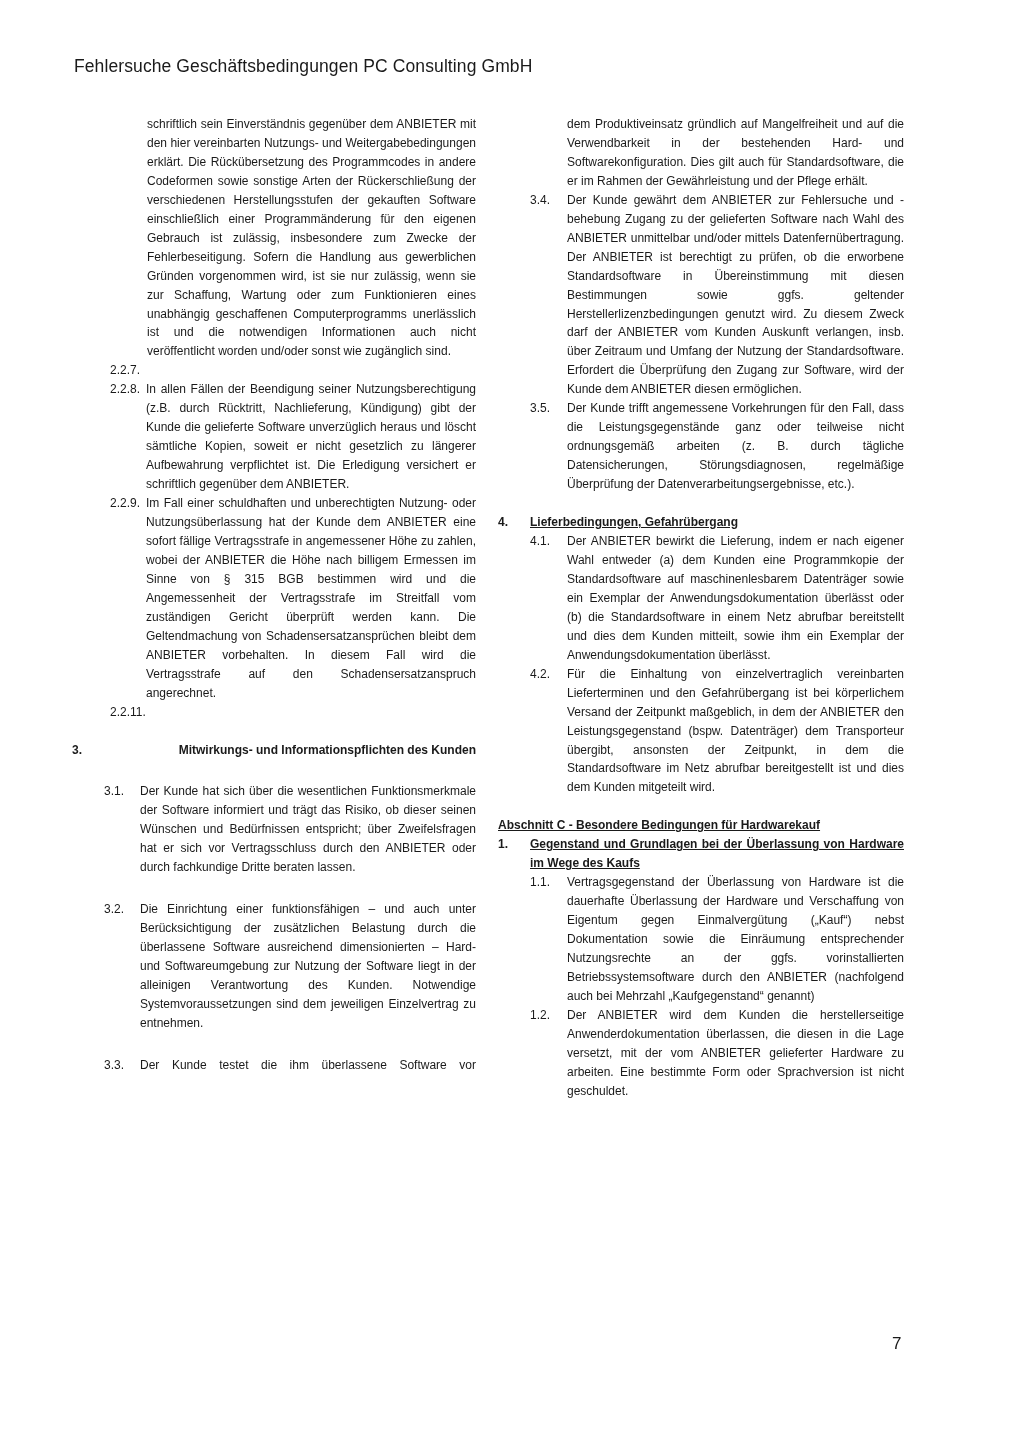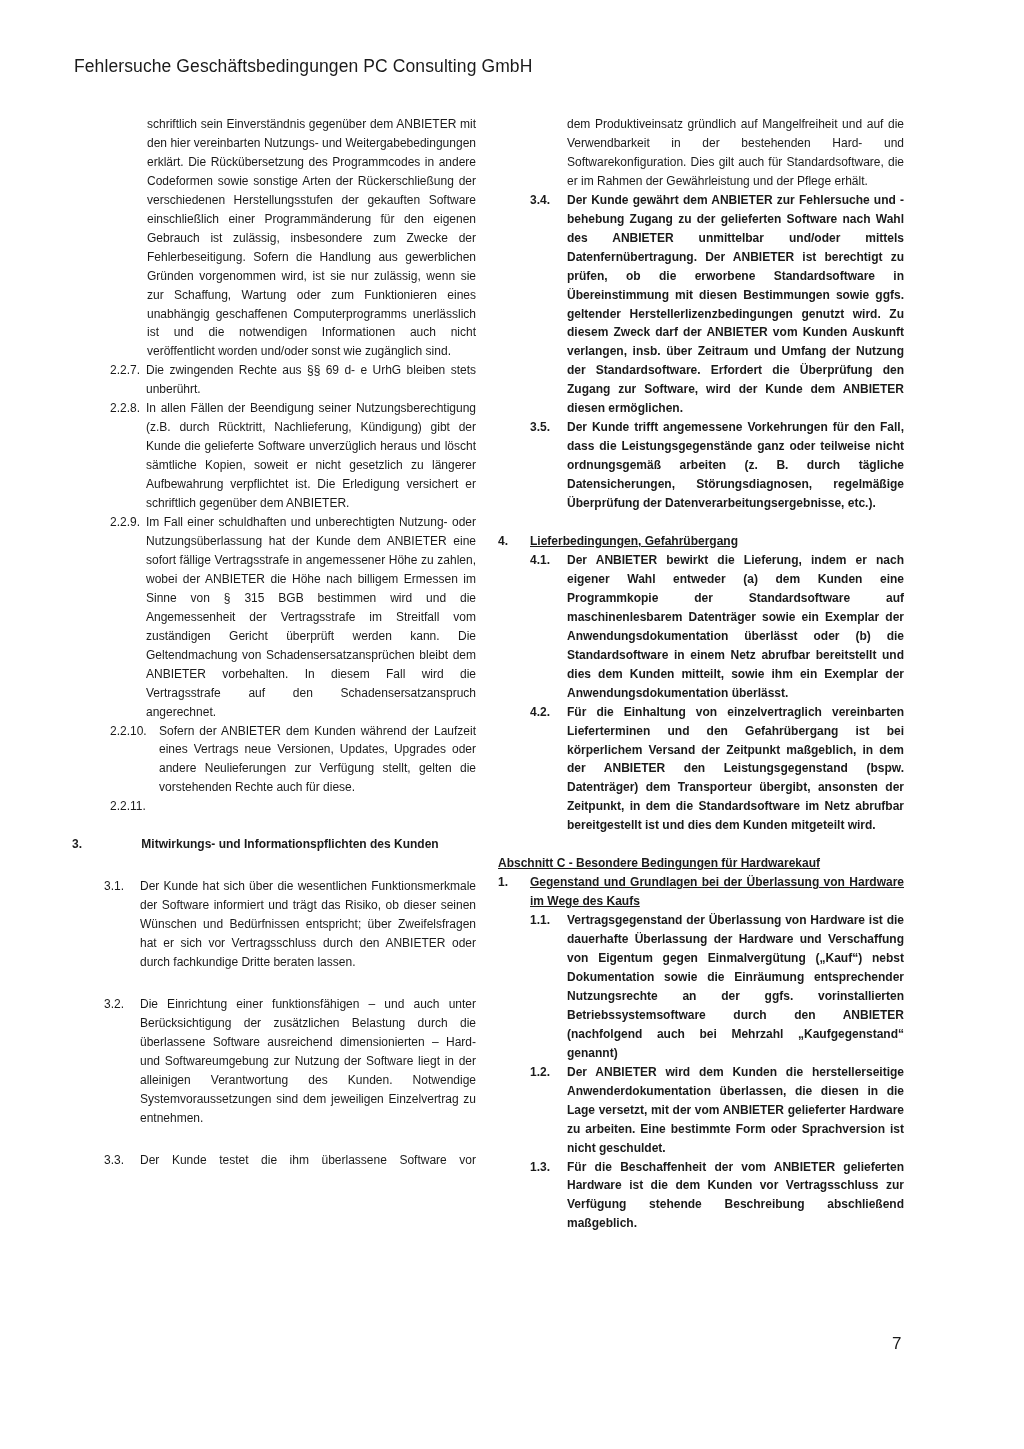--- a/index.html
+++ b/index.html
@@ -16,62 +16,57 @@
   .cont { padding-left: 75px; text-align: justify; }
   .left .sub { padding-left: 38px; }
   .left .sub .num { width: 36px; }
   .left .sub2 { padding-left: 38px; }
   .left .sub2 .num { width: 49px; }
   .left .sec .num { width: 32px; font-weight: bold; }
   .left .sec .txt { font-weight: bold; }
   .left .s3 { padding-left: 32px; margin-top: 23px; }
   .left .s3 .num { width: 36px; }
   .right .cont { padding-left: 69px; }
-  .right .s3 { padding-left: 32px; font-weight: bold; }
+  .right .s3 { padding-left: 32px; }
   .right .s3 .num { width: 37px; }
   .right .sec .num { width: 32px; font-weight: bold; }
   .right .sec .txt { font-weight: bold; text-decoration: underline; }
   .abschnitt { font-weight: bold; text-decoration: underline; }
   .gap { height: 19px; }
   .pagenum { position: absolute; left: 892px; top: 1334px; font-size: 17px; }
   b { font-weight: bold; }
 </style>
 </head>
 <body>
 
 <div class="header">Fehlersuche Geschäftsbedingungen PC Consulting GmbH</div>
 
 <div class="col left">
   <div class="p cont">schriftlich sein Einverständnis gegenüber dem ANBIETER mit den hier vereinbarten Nutzungs- und Weitergabebedingungen erklärt. Die Rückübersetzung des Programmcodes in andere Codeformen sowie sonstige Arten der Rückerschließung der verschiedenen Herstellungsstufen der gekauften Software einschließlich einer Programmänderung für den eigenen Gebrauch ist zulässig, insbesondere zum Zwecke der Fehlerbeseitigung. Sofern die Handlung aus gewerblichen Gründen vorgenommen wird, ist sie nur zulässig, wenn sie zur Schaffung, Wartung oder zum Funktionieren eines unabhängig geschaffenen Computerprogramms unerlässlich ist und die notwendigen Informationen auch nicht veröffentlicht worden und/oder sonst wie zugänglich sind.</div>
 
   <div class="item sub">
     <span class="num">2.2.7.</span>
-    <span class="txt">Die zwingenden Rechte aus §§ 69 d- e UrhG bleiben stets unberührt.</span>
   </div>
   <div class="item sub">
     <span class="num">2.2.8.</span>
     <span class="txt">In allen Fällen der Beendigung seiner Nutzungsberechtigung (z.B. durch Rücktritt, Nachlieferung, Kündigung) gibt der Kunde die gelieferte Software unverzüglich heraus und löscht sämtliche Kopien, soweit er nicht gesetzlich zu längerer Aufbewahrung verpflichtet ist. Die Erledigung versichert er schriftlich gegenüber dem ANBIETER.</span>
   </div>
   <div class="item sub">
     <span class="num">2.2.9.</span>
     <span class="txt">Im Fall einer schuldhaften und unberechtigten Nutzung- oder Nutzungsüberlassung hat der Kunde dem ANBIETER eine sofort fällige Vertragsstrafe in angemessener Höhe zu zahlen, wobei der ANBIETER die Höhe nach billigem Ermessen im Sinne von § 315 BGB bestimmen wird und die Angemessenheit der Vertragsstrafe im Streitfall vom zuständigen Gericht überprüft werden kann. Die Geltendmachung von Schadensersatzansprüchen bleibt dem ANBIETER vorbehalten. In diesem Fall wird die Vertragsstrafe auf den Schadensersatzanspruch angerechnet.</span>
   </div>
   <div class="item sub2">
-    <span class="num">2.2.10.</span>
-    <span class="txt">Sofern der ANBIETER dem Kunden während der Laufzeit eines Vertrags neue Versionen, Updates, Upgrades oder andere Neulieferungen zur Verfügung stellt, gelten die vorstehenden Rechte auch für diese.</span>
-  </div>
-  <div class="item sub2">
     <span class="num">2.2.11.</span>
   </div>
 
   <div class="gap"></div>
 
   <div class="item sec">
     <span class="num">3.</span>
-    <span class="txt" style="text-align:center">Mitwirkungs- und Informationspflichten des Kunden</span>
+    <span class="txt" style="text-align:right">Mitwirkungs- und Informationspflichten des Kunden</span>
   </div>
   <div class="item s3">
     <span class="num">3.1.</span>
     <span class="txt">Der Kunde hat sich über die wesentlichen Funktionsmerkmale der Software informiert und trägt das Risiko, ob dieser seinen Wünschen und Bedürfnissen entspricht; über Zweifelsfragen hat er sich vor Vertragsschluss durch den ANBIETER oder durch fachkundige Dritte beraten lassen.</span>
   </div>
   <div class="item s3">
     <span class="num">3.2.</span>
     <span class="txt">Die Einrichtung einer funktionsfähigen – und auch unter Berücksichtigung der zusätzlichen Belastung durch die überlassene Software ausreichend dimensionierten – Hard- und Softwareumgebung zur Nutzung der Software liegt in der alleinigen Verantwortung des Kunden. Notwendige Systemvoraussetzungen sind dem jeweiligen Einzelvertrag zu entnehmen.</span>
   </div>
   <div class="item s3">
@@ -115,19 +110,15 @@
     <span class="txt">Gegenstand und Grundlagen bei der Überlassung von Hardware im Wege des Kaufs</span>
   </div>
   <div class="item s3">
     <span class="num">1.1.</span>
     <span class="txt">Vertragsgegenstand der Überlassung von Hardware ist die dauerhafte Überlassung der Hardware und Verschaffung von Eigentum gegen Einmalvergütung („Kauf“) nebst Dokumentation sowie die Einräumung entsprechender Nutzungsrechte an der ggfs. vorinstallierten Betriebssystemsoftware durch den ANBIETER (nachfolgend auch bei Mehrzahl „Kaufgegenstand“ genannt)</span>
   </div>
   <div class="item s3">
     <span class="num">1.2.</span>
     <span class="txt">Der ANBIETER wird dem Kunden die herstellerseitige Anwenderdokumentation überlassen, die diesen in die Lage versetzt, mit der vom ANBIETER gelieferter Hardware zu arbeiten. Eine bestimmte Form oder Sprachversion ist nicht geschuldet.</span>
   </div>
-  <div class="item s3">
-    <span class="num">1.3.</span>
-    <span class="txt">Für die Beschaffenheit der vom ANBIETER gelieferten Hardware ist die dem Kunden vor Vertragsschluss zur Verfügung stehende Beschreibung abschließend maßgeblich.</span>
-  </div>
 </div>
 
 <div class="pagenum">7</div>
 
 </body></html>

